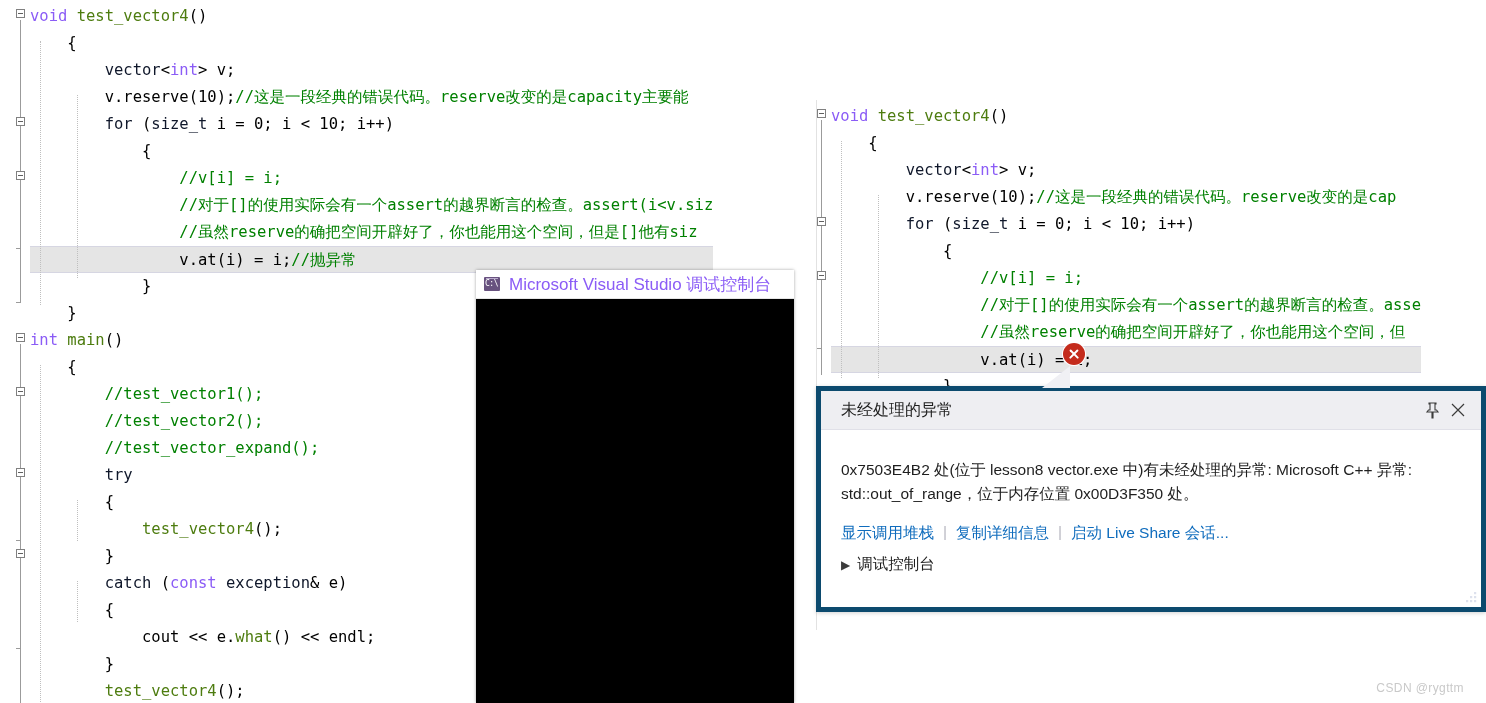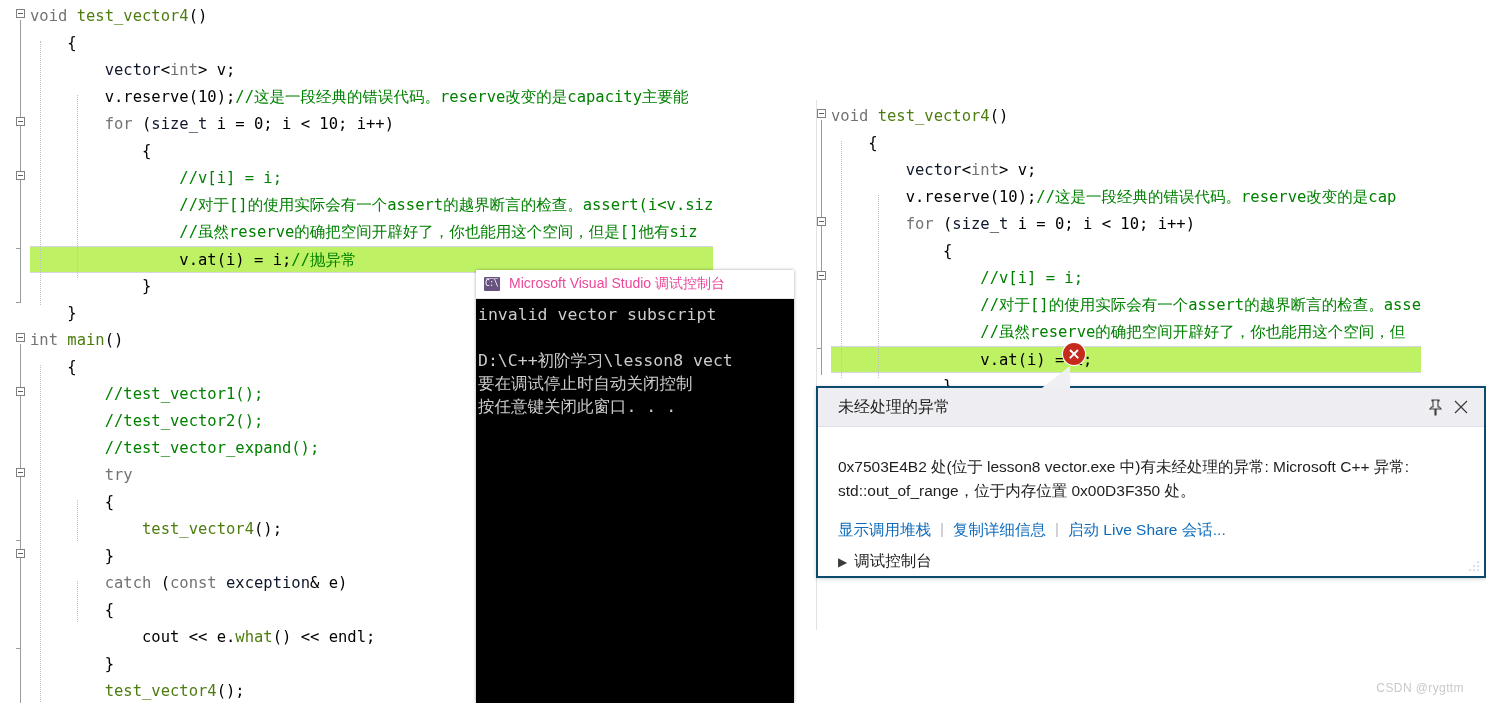--- a/index.html
+++ b/index.html
@@ -22,28 +22,28 @@
     white-space:pre;
     color:#000000;
   }
   .code-line{
     position:relative;
     height:27px;
     white-space:pre;
     padding-left:0;
   }
   .code-line.current{
-    background:#bef264;
+    background:#e5e5e5;
     border-top:1px solid #d6d6e2;
     border-bottom:1px solid #d6d6e2;
     height:27px;
     box-sizing:border-box;
   }
-  .kw      {color:#737373;}
-  .kwctl   {color:#737373;}
+  .kw      {color:#8b5cf6;}
+  .kwctl   {color:#0f172a;}
   .type    {color:#0f172a;}
   .fn      {color:#4d7c0f;}
   .cmt     {color:#008000;}
   .num     {color:#000000;}
   .plain   {color:#000000;}
 
   
   .gutter{
     position:absolute;
     left:0;top:0;bottom:0;width:30px;
@@ -127,39 +127,39 @@
     font-family:"DejaVu Sans Mono","Liberation Mono",monospace;
     font-size:8px;color:#ffffff;line-height:14px;
     letter-spacing:-.5px;
   }
   #console-icon:after{
     content:"";
     position:absolute;left:2px;top:1px;right:2px;height:1px;
     background:#b9a9cc;
   }
   #console-title{
-    font-size:14px;color:#ec4899;
+    font-size:17px;color:#8b5cf6;
     font-family:"Liberation Sans",sans-serif;
   }
   #console-body{
     padding:4px 0 0 2px;
     color:#cccccc;
     font-family:"DejaVu Sans Mono","Liberation Mono",monospace;
     font-size:16.5px;
     line-height:23px;
     white-space:pre;
   }
 
   
   #exception-dialog{
     position:absolute;
     left:816px;top:386px;
-    width:670px;height:192px;
-    background:#ffffff;
-    border:2px solid #0c4a6e;
+    width:670px;height:226px;
+    background:#ffffff;
+    border:5px solid #0c4a6e;
     box-sizing:border-box;
     box-shadow:0 1px 4px rgba(0,0,0,.18);
   }
   #dialog-header{
     height:38px;
     background:#eeeef2;
     border-bottom:1px solid #e0e0e8;
     display:flex;align-items:center;
     padding:0 10px 0 20px;
   }
@@ -291,21 +291,20 @@
 </div>
 
 <div id="error-marker"></div>
 <div id="callout-tail"></div>
 
 <div id="console-window">
   <div id="console-titlebar">
     <span id="console-icon"></span>
     <span id="console-title">Microsoft Visual Studio 调试控制台</span>
   </div>
-  <div id="console-body"><div>invalid vector subscript</div><div>&nbsp;</div><div>D:\C++初阶学习\lesson8 vect</div><div>要在调试停止时自动关闭控制</div><div>按任意键关闭此窗口. . .</div></div>
 </div>
 
 <div id="exception-dialog">
   <div id="dialog-header">
     <span id="dialog-title">未经处理的异常</span>
     <span class="hdr-icon">
       <svg width="15" height="17" viewBox="0 0 15 17" aria-hidden="true">
         <path d="M4 1 h7 v1 h-1 v6 h1.5 l1.5 2 h-5 v6 h-1 v-6 h-5 l1.5 -2 h1.5 v-6 h-1 z" fill="none" stroke="#3b3b3b" stroke-width="1.1"></path>
       </svg>
     </span>

